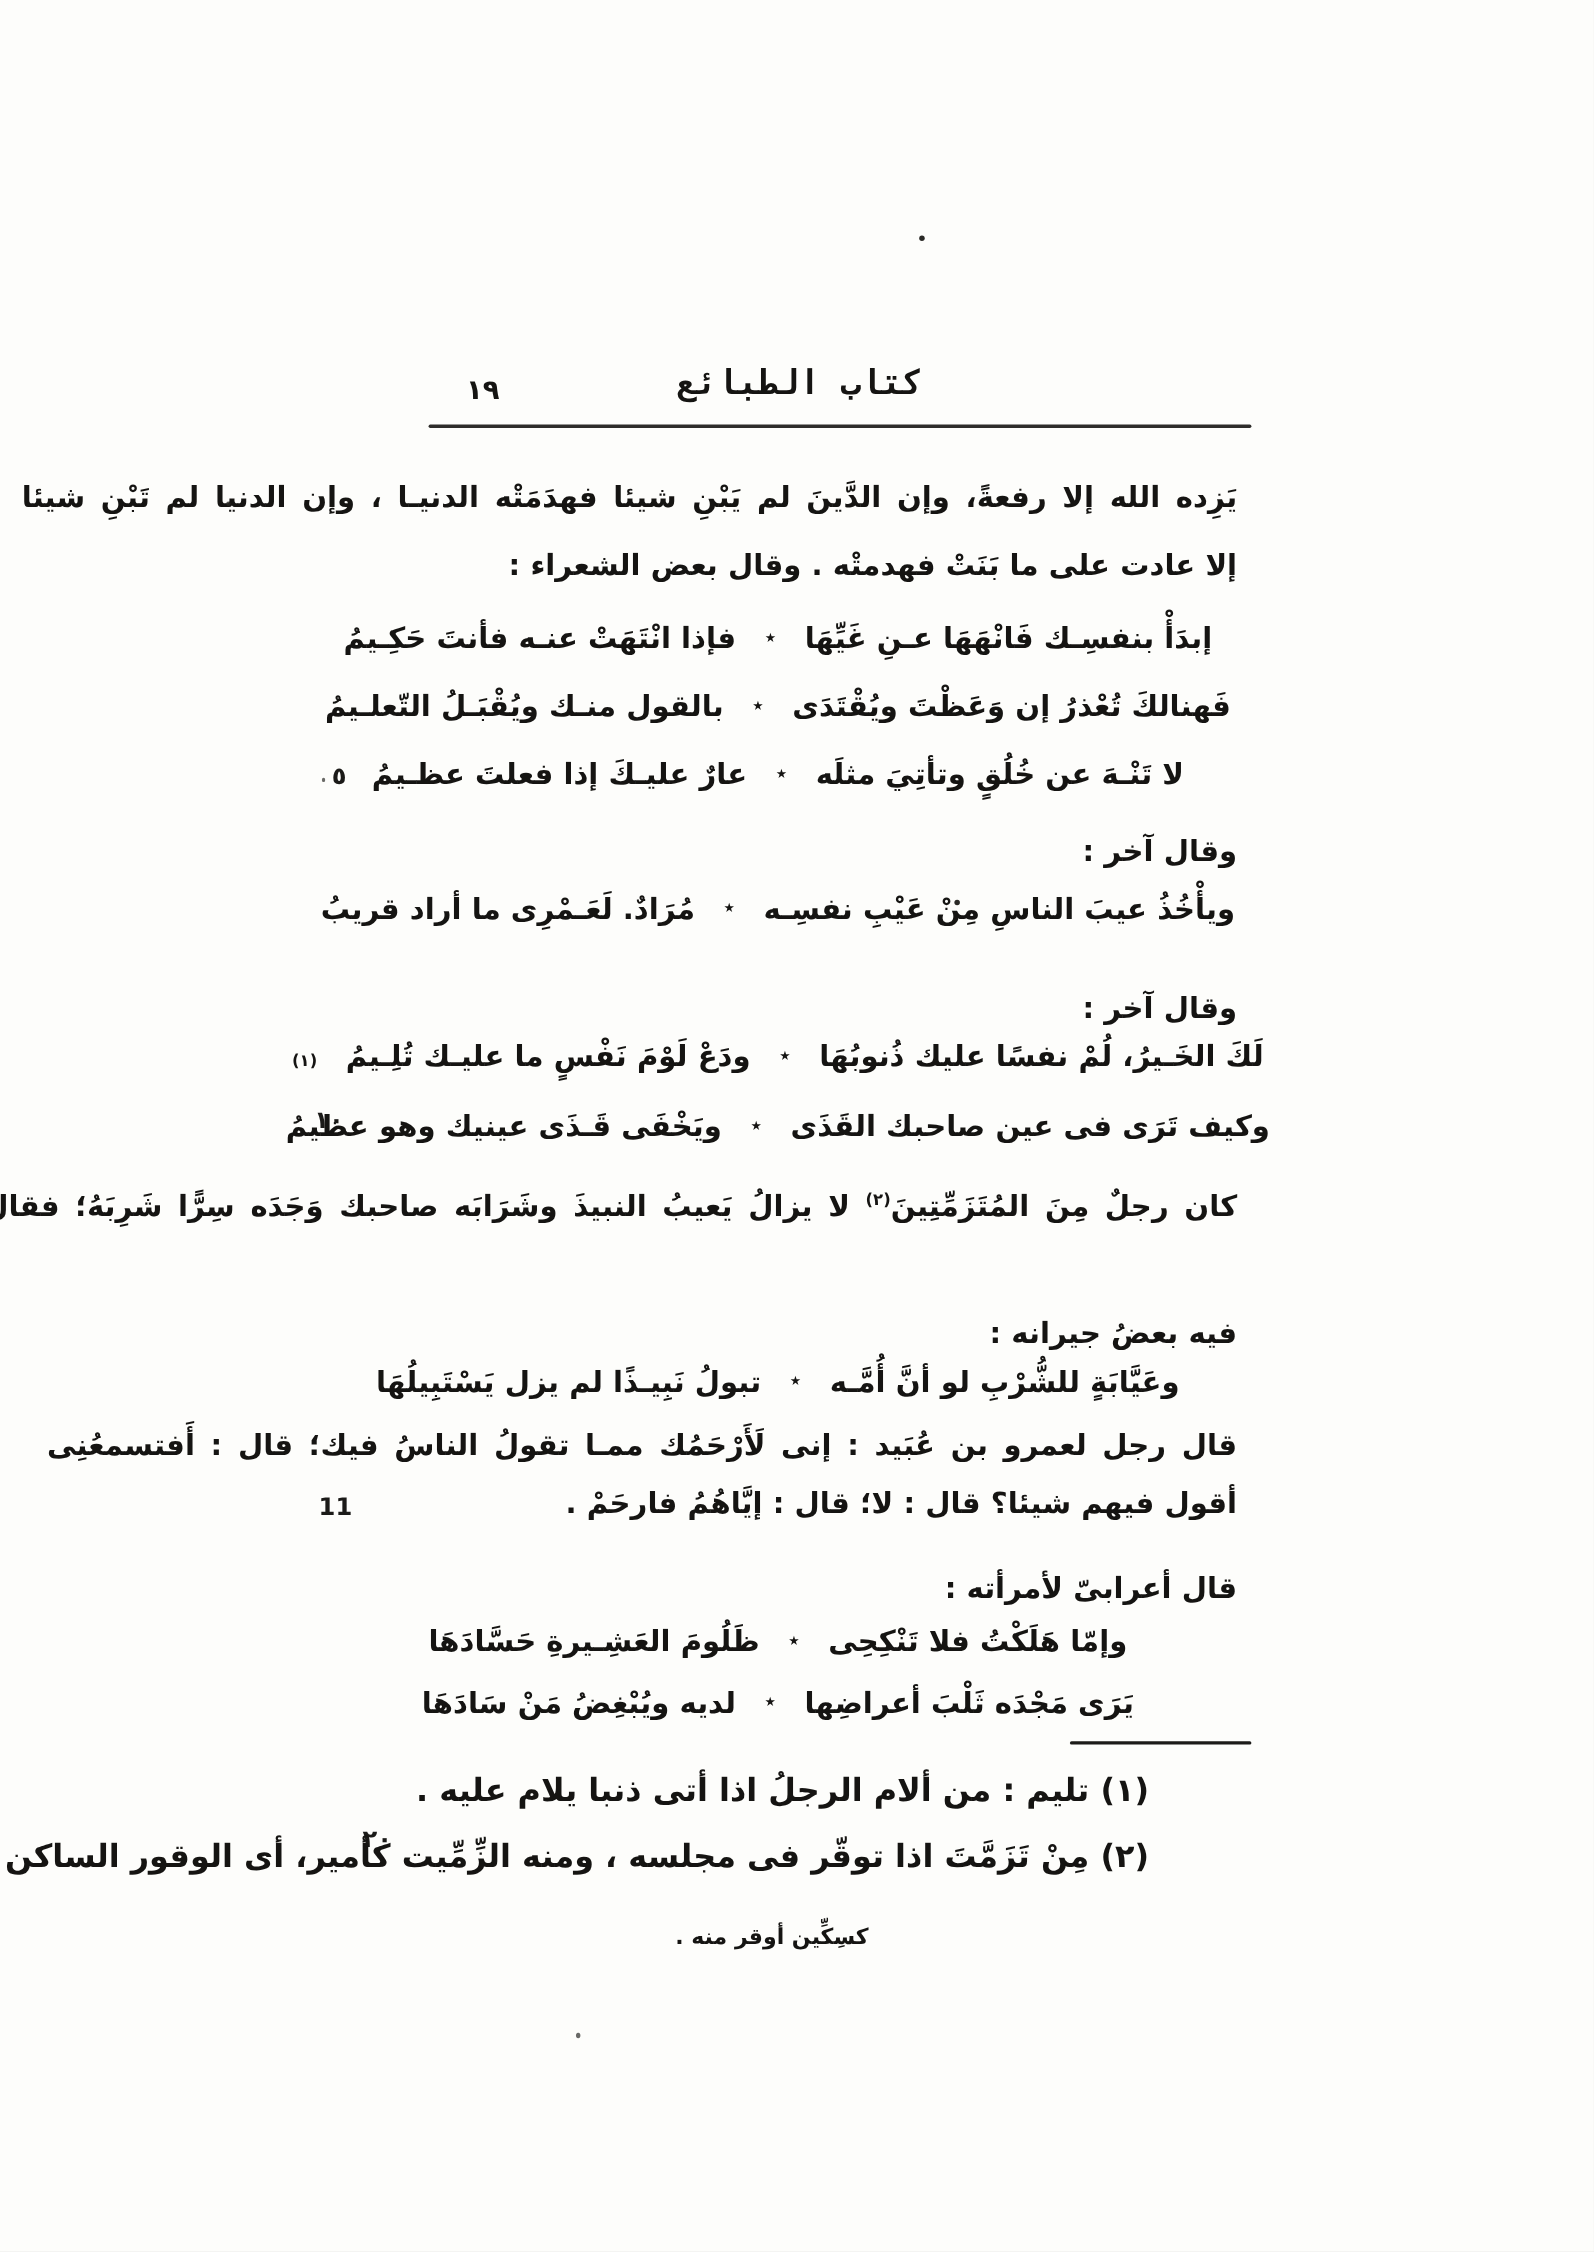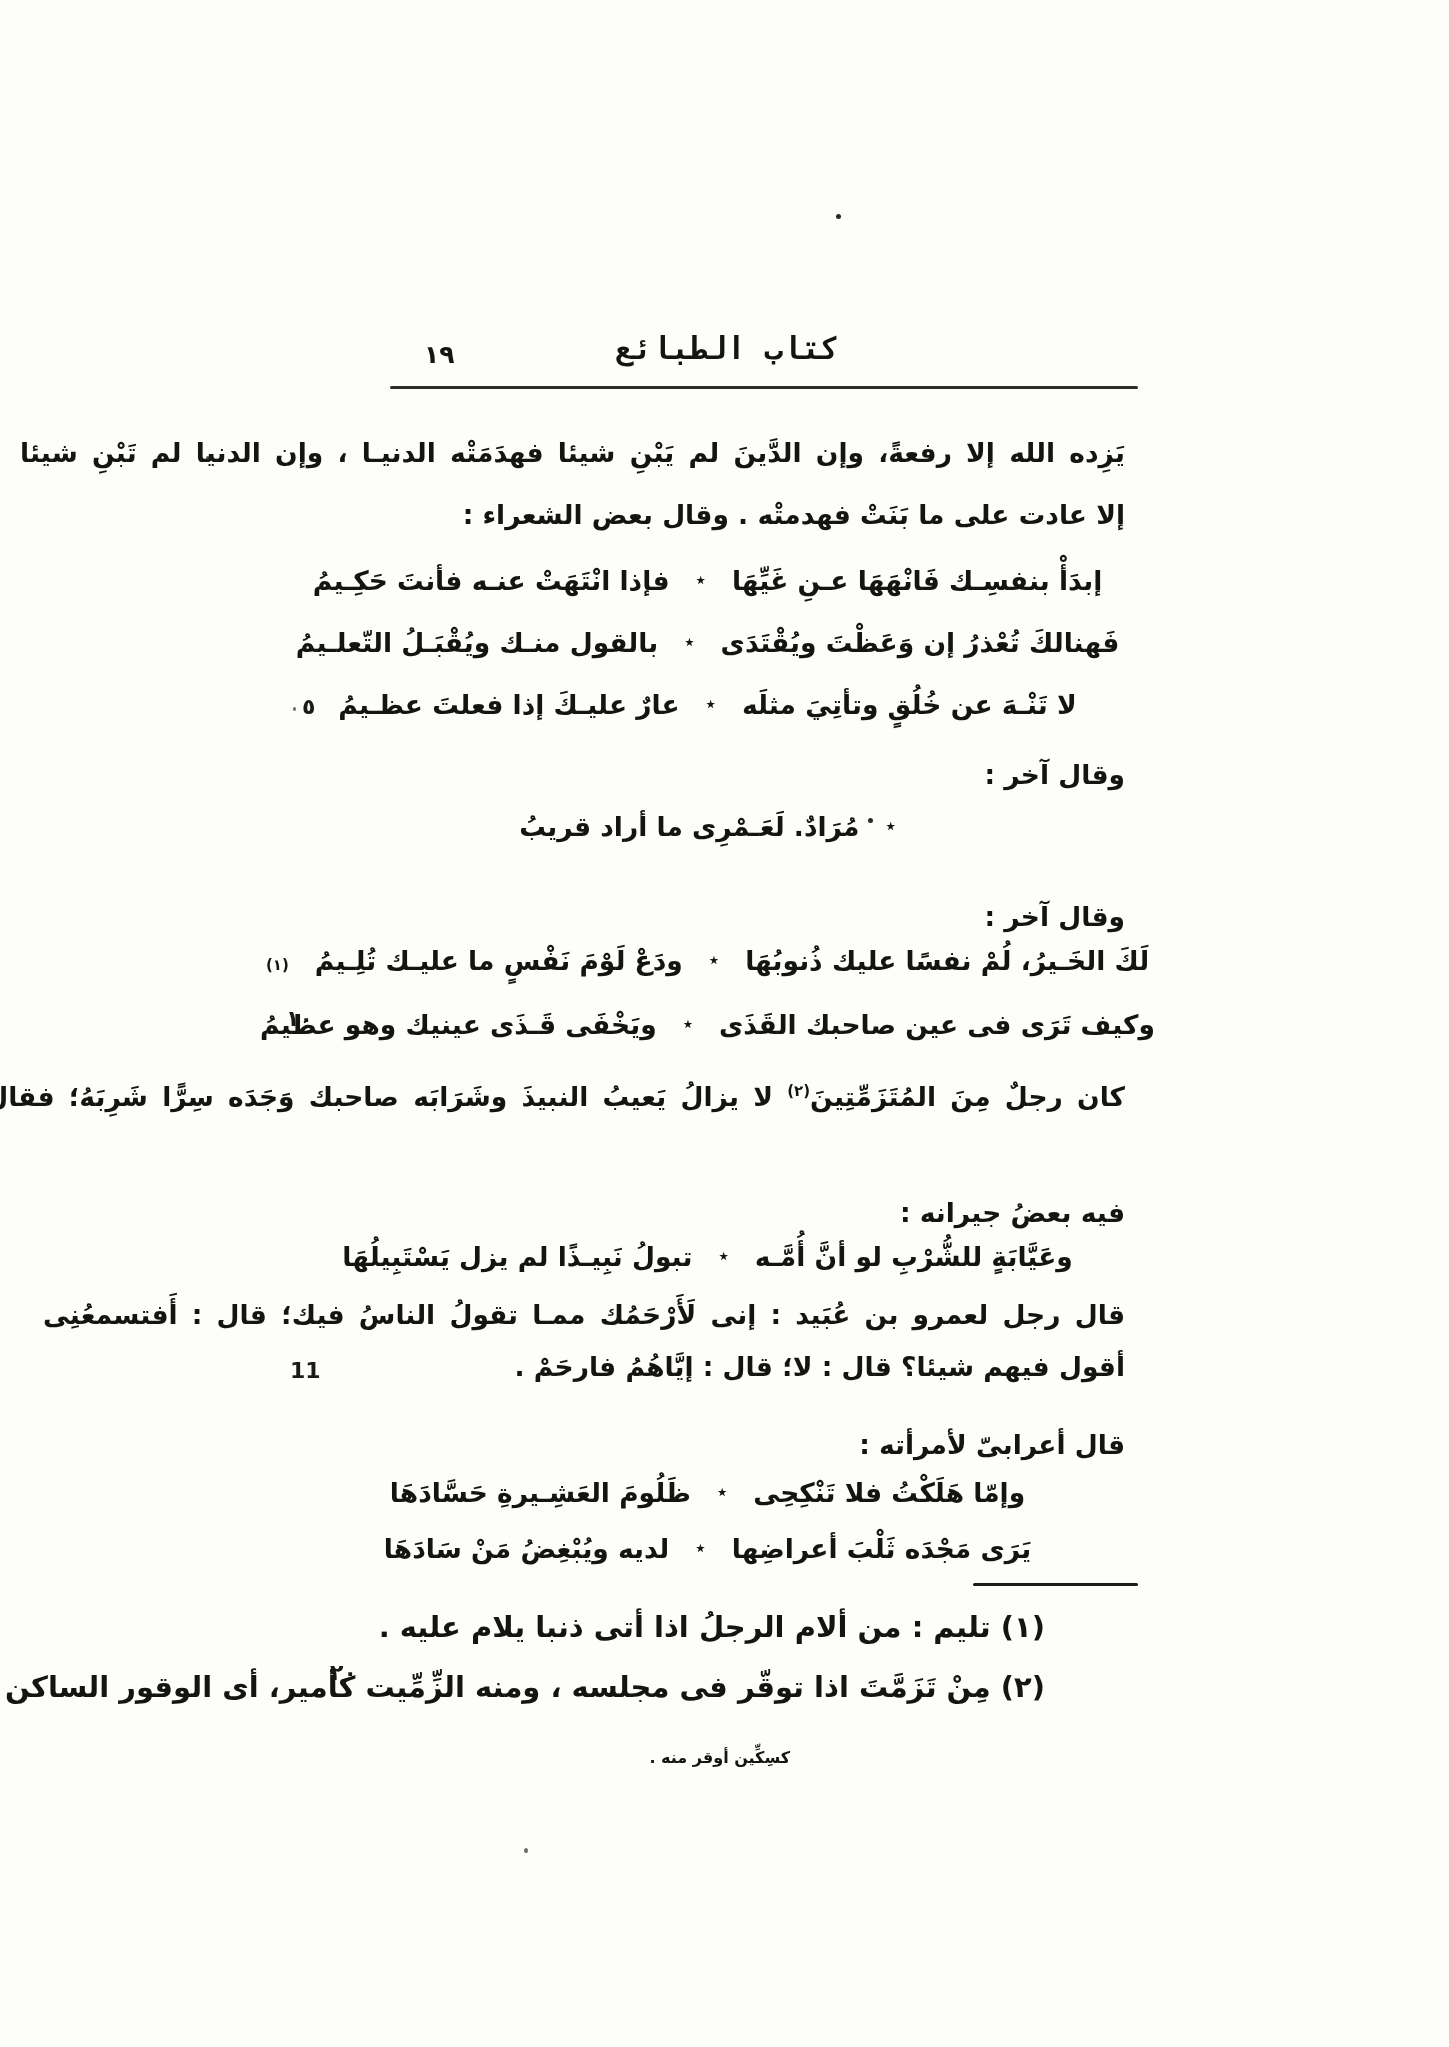--- a/index.html
+++ b/index.html
@@ -51,21 +51,21 @@
     position:absolute; top:1583px; left:973px; width:165px; height:3px;
     background:#1c1b19; border-radius:2px;
   }
   .fn-line{
     position:absolute; right:404px; width:700px;
     font-size:29px; font-weight:bold; line-height:1.6;
     text-align:right; white-space:nowrap;
   }
   .fn-cont{
     position:absolute; right:659px;
-    font-size:16px; font-weight:bold; white-space:nowrap; text-align:right;margin-left:24px;
+    font-size:20px; font-weight:bold; white-space:nowrap; text-align:right;margin-left:24px;
   }
   
   .speck{position:absolute; background:#2a2926; border-radius:50%;}
 </style>
 </head>
 <body>
 
 <div class="sheet">
 
   <div class="book-title">كتاب الطبائع</div>
@@ -87,20 +87,21 @@
   </div>
   <div class="line verse" style="top:684px">
     <span>لا تَنْـهَ عن خُلُقٍ وتأتِيَ مثلَه</span>
     <span class="star">٭</span>
     <span>عارٌ عليـكَ إذا فعلتَ عظـيمُ</span>
   </div>
 
   <div class="line t-right" style="top:754px">وقال آخر :</div>
 
   <div class="line verse" style="top:806px">
+    <span>ويأْخُذُ عيبَ الناسِ مِنْ عَيْبِ نفسِـه</span>
     <span class="star">٭</span>
     <span>مُرَادٌ. لَعَـمْرِى ما أراد قريبُ</span>
   </div>
 
   <div class="line t-right" style="top:896px">وقال آخر :</div>
 
   <div class="line verse" style="top:940px">
     <span>لَكَ الخَـيرُ، لُمْ نفسًا عليك ذُنوبُهَا</span>
     <span class="star">٭</span>
     <span>ودَعْ لَوْمَ نَفْسٍ ما عليـك تُلِـيمُ</span>

